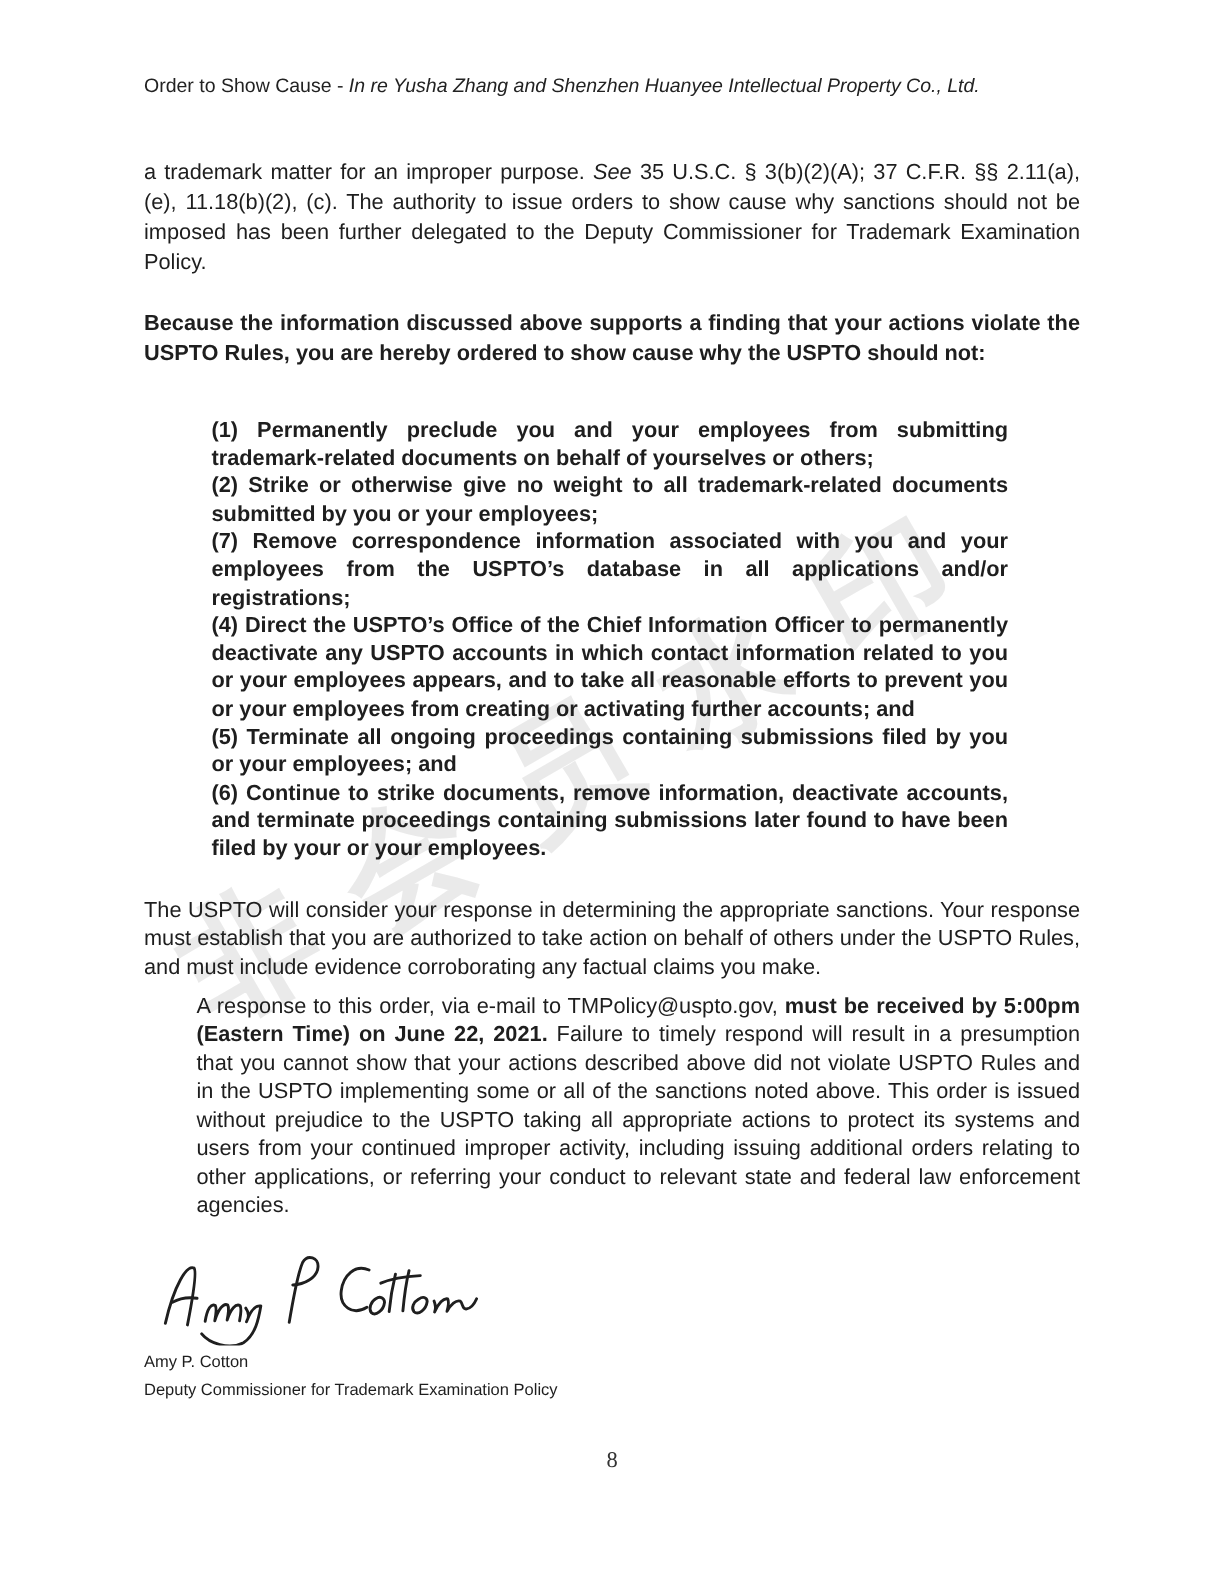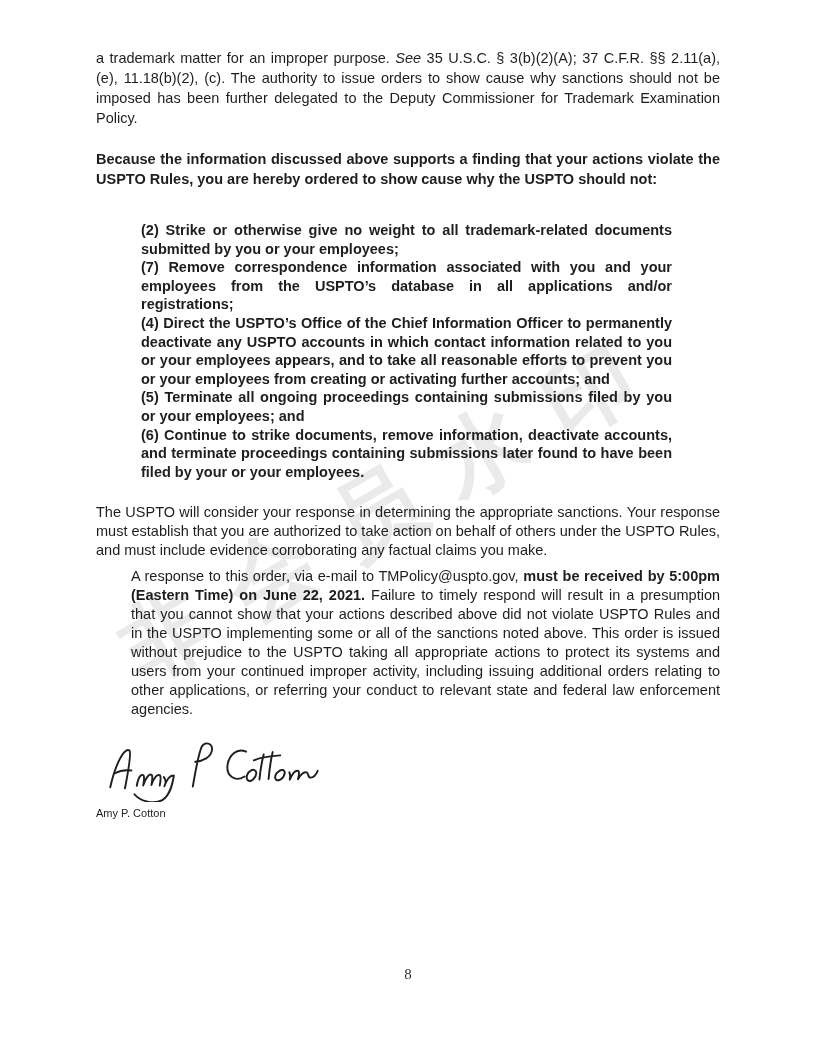--- a/index.html
+++ b/index.html
@@ -83,26 +83,28 @@
 </style>
 </head>
 <body>
 
 <div class="page">
 
   <div class="watermark">非会员水印</div>
 
   <div class="content">
 
+    <div class="doc-header"><span>Order to Show Cause - </span><span class="case">In re Yusha Zhang and Shenzhen Huanyee Intellectual Property Co., Ltd.</span></div>
 
     <p class="body-p"><span>a trademark matter for an improper purpose. </span><i>See</i><span> 35 U.S.C. § 3(b)(2)(A); 37 C.F.R. §§ 2.11(a), (e), 11.18(b)(2), (c). The authority to issue orders to show cause why sanctions should not be imposed has been further delegated to the Deputy Commissioner for Trademark Examination Policy.</span></p>
 
     <p class="body-p bold-p" style="margin-bottom:0;">Because the information discussed above supports a finding that your actions violate the USPTO Rules, you are hereby ordered to show cause why the USPTO should not:</p>
 
     <div class="order-list">
+      <p>(1) Permanently preclude you and your employees from submitting trademark-related documents on behalf of yourselves or others;</p>
       <p>(2) Strike or otherwise give no weight to all trademark-related documents submitted by you or your employees;</p>
       <p>(7) Remove correspondence information associated with you and your employees from the USPTO’s database in all applications and/or registrations;</p>
       <p>(4) Direct the USPTO’s Office of the Chief Information Officer to permanently deactivate any USPTO accounts in which contact information related to you or your employees appears, and to take all reasonable efforts to prevent you or your employees from creating or activating further accounts; and</p>
       <p>(5) Terminate all ongoing proceedings containing submissions filed by you or your employees; and</p>
       <p>(6) Continue to strike documents, remove information, deactivate accounts, and terminate proceedings containing submissions later found to have been filed by your or your employees.</p>
     </div>
 
     <p class="body-p p3">The USPTO will consider your response in determining the appropriate sanctions. Your response must establish that you are authorized to take action on behalf of others under the USPTO Rules, and must include evidence corroborating any factual claims you make.</p>
 
     <p class="body-p p4"><span>A response to this order, via e-mail to TMPolicy@uspto.gov, </span><b>must be received by 5:00pm (Eastern Time) on June 22, 2021.</b><span> Failure to timely respond will result in a presumption that you cannot show that your actions described above did not violate USPTO Rules and in the USPTO implementing some or all of the sanctions noted above. This order is issued without prejudice to the USPTO taking all appropriate actions to protect its systems and users from your continued improper activity, including issuing additional orders relating to other applications, or referring your conduct to relevant state and federal law enforcement agencies.</span></p>
@@ -119,19 +121,20 @@
           <path d="M157 19 C147 14 138 22 136 33 C134 44 143 52 154 46"></path>
           <path d="M161 40 C157 42 155 47 157 50 C160 53 166 49 167 43 C167 40 164 38 161 40"></path>
           <path d="M176 23 C173 33 171 43 170 50"></path>
           <path d="M186 21 C183 31 181 43 180 50"></path>
           <path d="M165 29 C173 26 184 25 194 25"></path>
           <path d="M192 42 C188 44 186 48 188 51 C191 54 197 50 198 44 C198 41 195 40 192 42"></path>
           <path d="M203 44 C204 47 204 50 203 52 C206 46 210 42 213 43 C214 45 213 49 212 52 C215 47 219 44 222 45 C224 47 223 51 226 51 C229 51 232 48 234 44"></path>
         </g>
       </svg>
       <p class="sig-name">Amy P. Cotton</p>
+      <p class="sig-title">Deputy Commissioner for Trademark Examination Policy</p>
     </div>
 
   </div>
 
   <div class="page-number">8</div>
 
 </div>
 
 </body></html>

